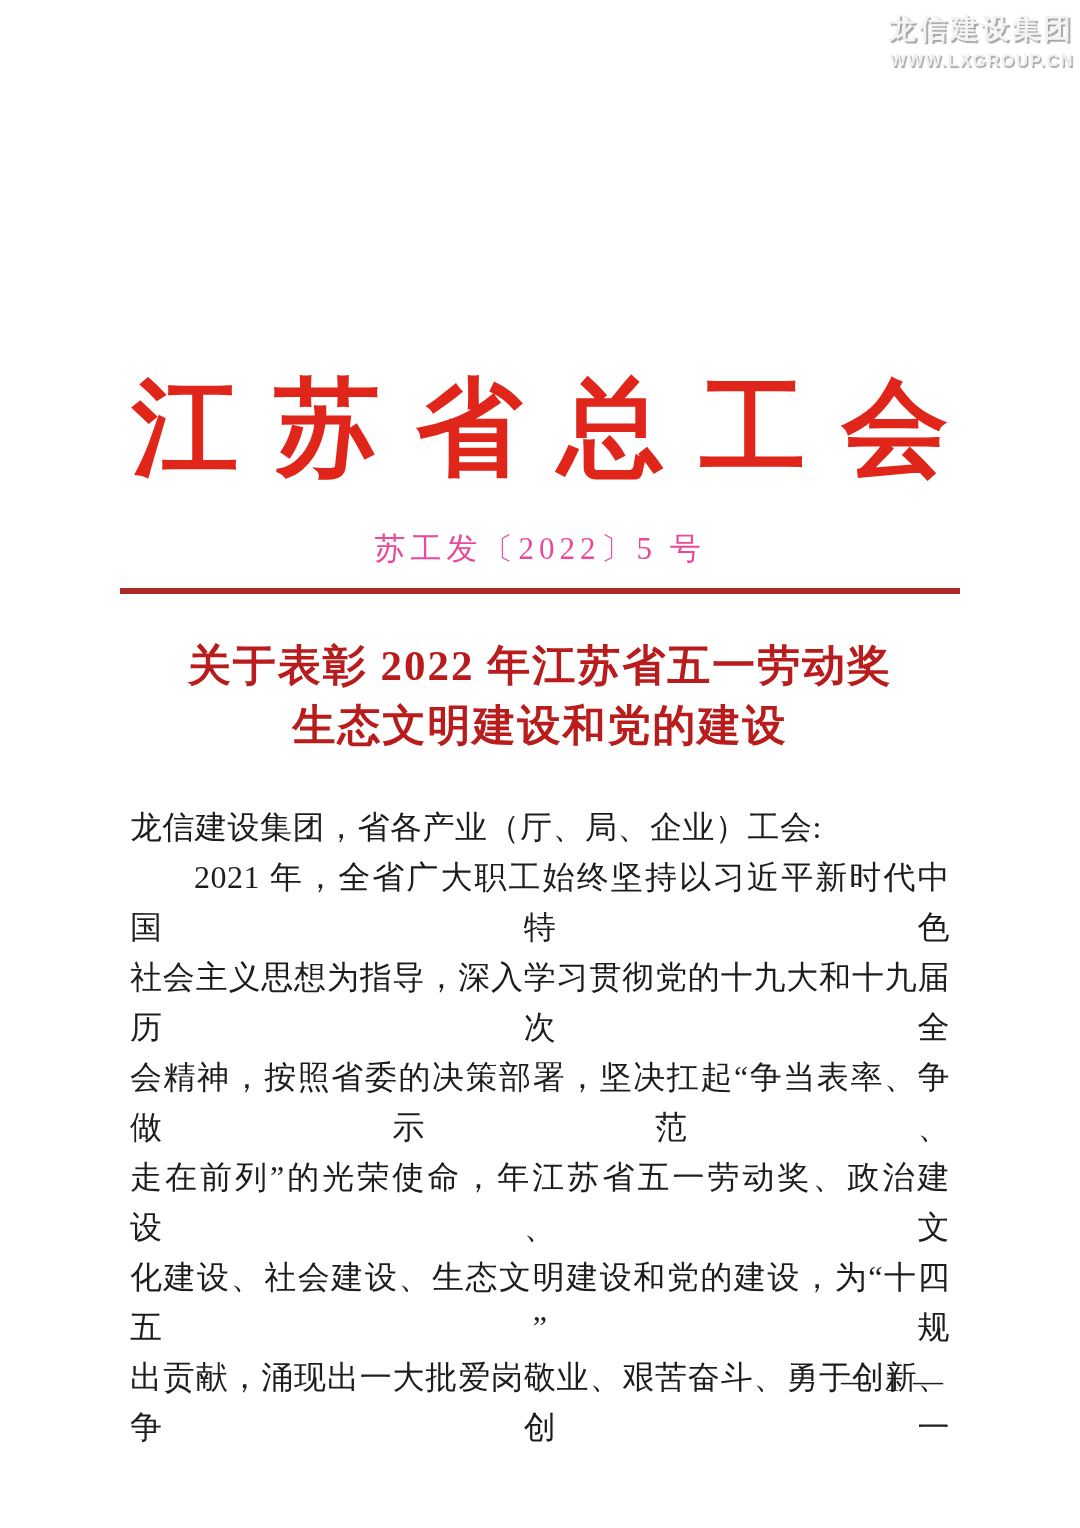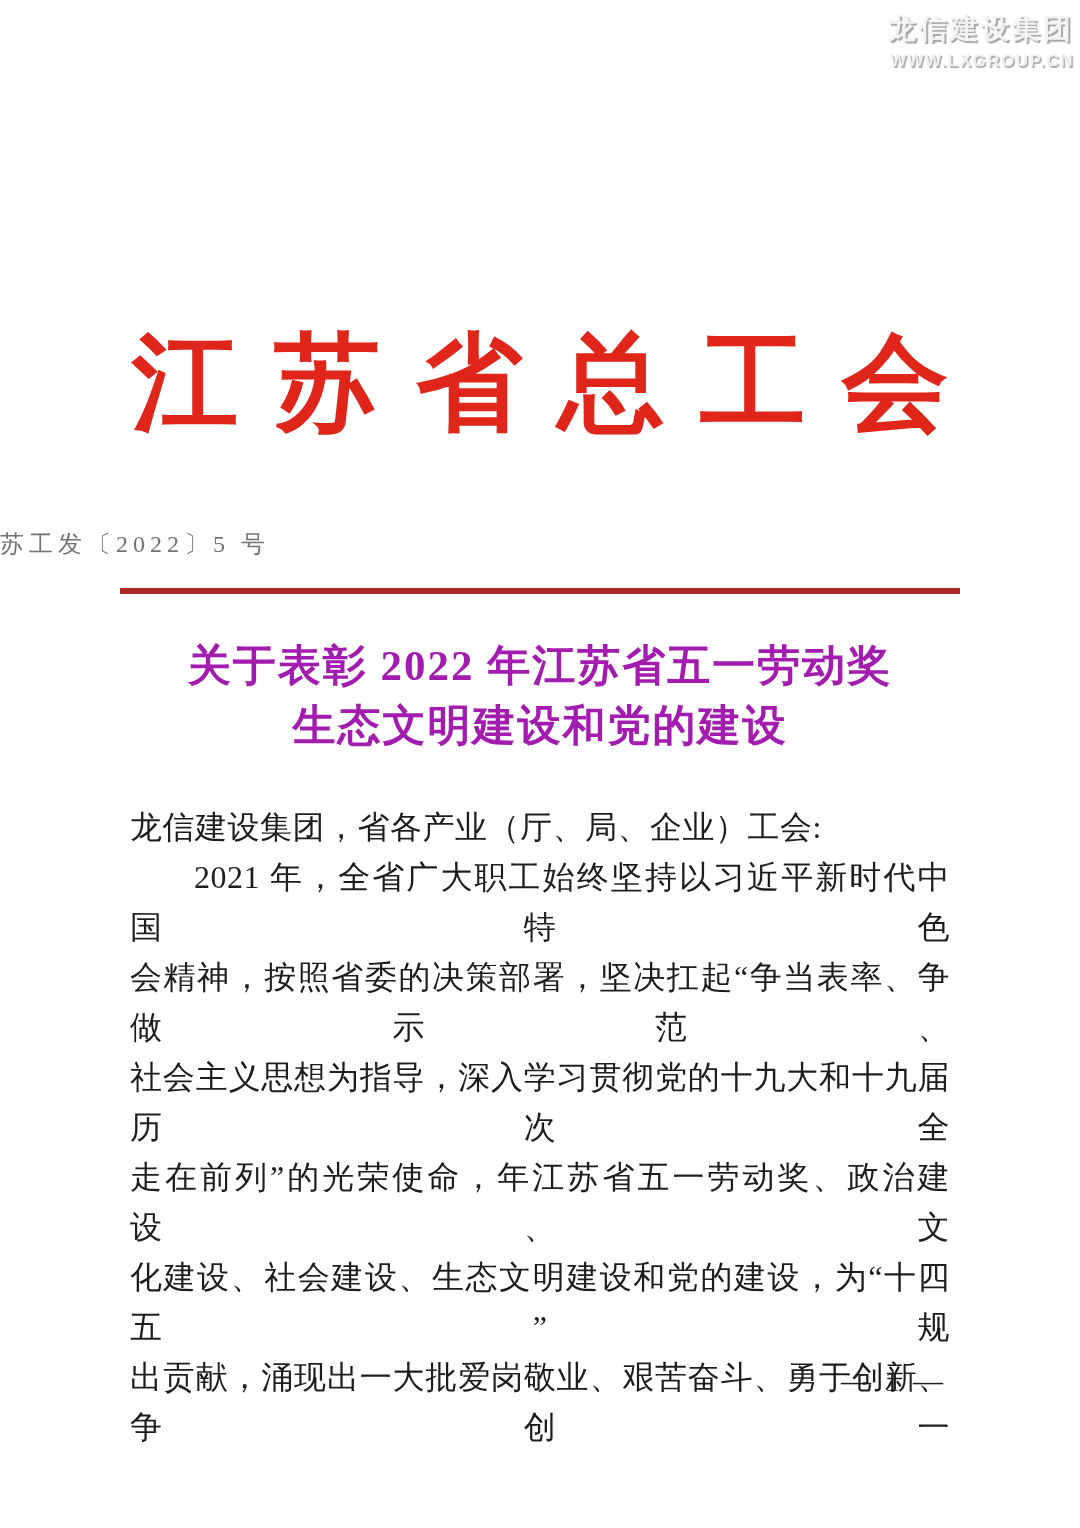--- a/index.html
+++ b/index.html
@@ -55,24 +55,24 @@
     padding-left: 36px; 
     white-space: nowrap;
   }
 
   
   .doc-number {
     position: absolute;
     top: 528px;
     left: 0;
     width: 100%;
-    text-align: left;
-    font-size: 24px;
+    text-align: center;
+    font-size: 31px;
     letter-spacing: 5px;
-    color: #737373;
+    color: #ec4899;
   }
 
   
   .red-divider {
     position: absolute;
     top: 588px;
     left: 120px;
     width: 840px;
     height: 6px;
   }
@@ -81,21 +81,21 @@
   .doc-title {
     position: absolute;
     top: 636px;
     left: 0;
     width: 100%;
     text-align: center;
     font-size: 43px;
     font-weight: bold;
     line-height: 60px;
     letter-spacing: 2px;
-    color: #a21caf;
+    color: #b91c1c;
   }
 
   
   .body-text {
     position: absolute;
     top: 802px;
     left: 130px;
     width: 820px;
     font-size: 32px;
     line-height: 50px;
@@ -125,36 +125,36 @@
 </head>
 <body>
 
 <div class="page">
 
   <div class="watermark">
     <div class="wm-company">龙信建设集团</div>
     <div class="wm-site">WWW.LXGROUP.CN</div>
   </div>
 
-  <div class="masthead" style="color: rgb(224, 38, 26);">江苏省总工会</div>
+  <div class="masthead" style="color: rgb(224, 38, 26); margin-top: 45px;">江苏省总工会</div>
 
   <div class="doc-number">苏工发〔2022〕5 号</div>
 
   <div class="red-divider" style="background: rgb(171, 42, 38);"></div>
 
   <div class="doc-title">
     <div>关于表彰 2022 年江苏省五一劳动奖</div>
     <div>生态文明建设和党的建设</div>
   </div>
 
   <div class="body-text">
     <div class="body-line no-just">龙信建设集团，省各产业（厅、局、企业）工会:</div>
     <div class="body-line indent">2021 年，全省广大职工始终坚持以习近平新时代中国特色</div>
+    <div class="body-line">社会主义思想为指导，深入学习贯彻党的十九大和十九届历次全</div>
     <div class="body-line">会精神，按照省委的决策部署，坚决扛起“争当表率、争做示范、</div>
-    <div class="body-line">社会主义思想为指导，深入学习贯彻党的十九大和十九届历次全</div>
     <div class="body-line">走在前列”的光荣使命，年江苏省五一劳动奖、政治建设、文</div>
     <div class="body-line">化建设、社会建设、生态文明建设和党的建设，为“十四五”规</div>
     <div class="body-line">出贡献，涌现出一大批爱岗敬业、艰苦奋斗、勇于创新、争创一</div>
 
   </div>
 
   <div class="page-number">— 1 —</div>
 
 </div>
 

